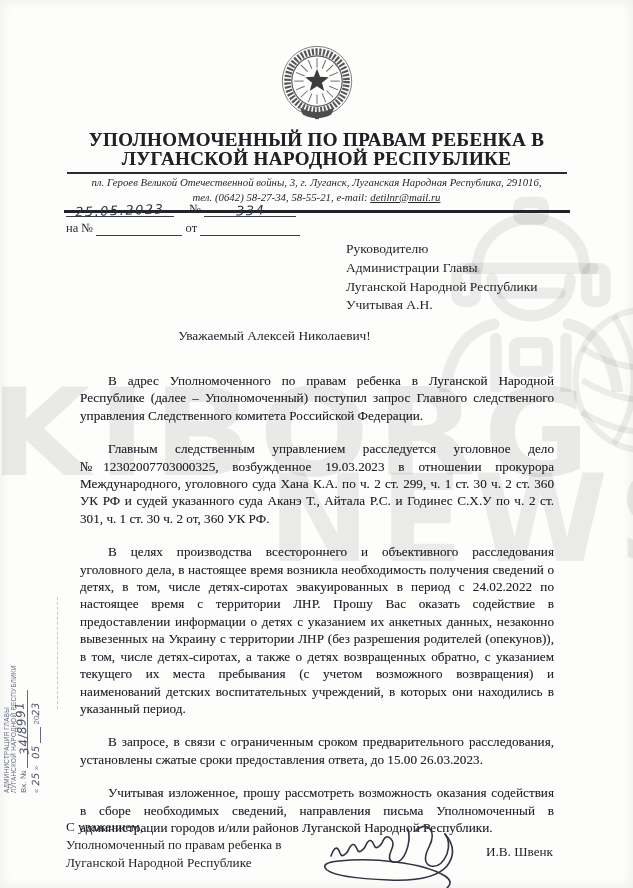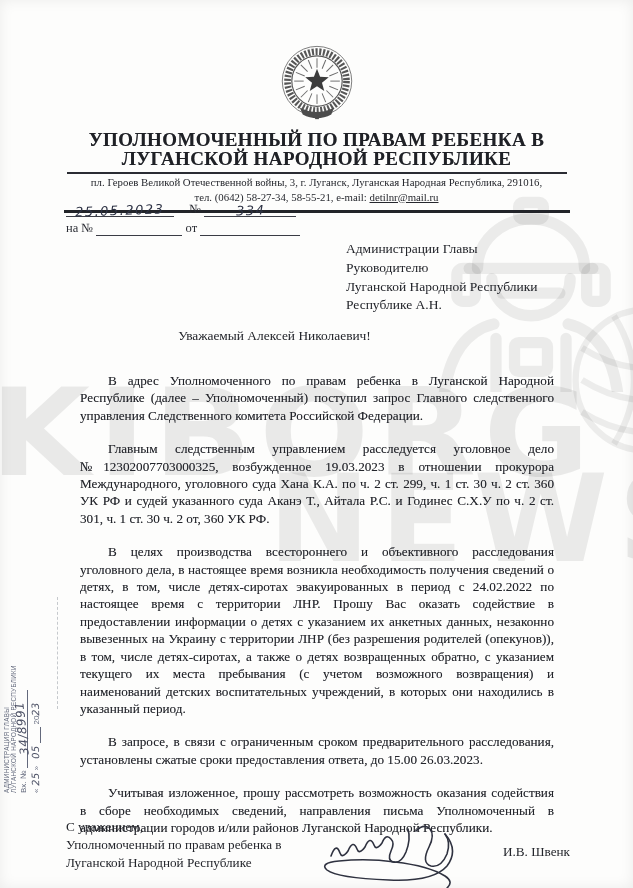--- a/index.html
+++ b/index.html
@@ -20,21 +20,21 @@
   .wm-helmet{left:428px;top:186px;}
   .wm-ball{left:566px;top:300px;}
   
   .header{position:absolute;left:0;top:0;width:633px;text-align:center;z-index:2;}
   .emblem{margin-top:44px;}
   .title{
     font-weight:bold;font-size:19px;line-height:21px;letter-spacing:0.4px;
     color:#1f2126;margin-top:3px;text-shadow:0 0 0.5px rgba(20,20,30,0.5);
   }
   .rule-thin{margin:3px auto 0 auto;width:500px;border-top:2px solid #2a2c33;}
-  .address{font-size:10.8px;line-height:12.6px;margin-top:2px;color:#26282e;}
+  .address{font-size:10.8px;line-height:12.6px;margin-top:2px;color:#26282e;font-style:italic;}
   .address a{color:#26282e;text-decoration:underline;}
   .rule-thick{margin:7px auto 0 auto;width:506px;border-top:3px solid #222429;}
   
   .refblock{position:absolute;left:66px;top:202px;z-index:2;font-size:12.5px;color:#2a2c33;}
   .ref-row{height:19px;white-space:nowrap;}
   .uline{display:inline-block;border-bottom:1.2px solid #3a3c45;height:13px;vertical-align:bottom;}
   .hw{
     font-family:"DejaVu Sans", sans-serif;font-style:italic;color:#2e3345;
     display:inline-block;transform:rotate(-2deg);letter-spacing:1.5px;
   }
@@ -44,21 +44,21 @@
   .recipient{position:absolute;left:346px;top:240px;z-index:2;font-size:13.5px;line-height:18.8px;color:#23252b;}
   
   .salutation{position:absolute;left:0;top:328px;width:549px;text-align:center;font-size:13.4px;z-index:2;}
   .bodytext{position:absolute;left:64px;top:356px;width:506px;z-index:2;}
   .bodytext p{
     margin:16px;font-size:13.2px;line-height:17.4px;text-align:justify;
     text-indent:28px;color:#23252b;text-shadow:0 0 0.4px rgba(25,25,35,0.35);
   }
   
   .closing{position:absolute;left:66px;top:818px;width:505px;z-index:2;font-size:13.2px;line-height:18.2px;}
-  .signatory{position:absolute;left:437px;top:25px;font-size:13.2px;white-space:nowrap;}
+  .signatory{position:absolute;left:420px;top:25px;font-size:13.2px;white-space:nowrap;}
   .sig-svg{position:absolute;left:255px;top:2px;}
   
   .stamp{
     position:absolute;left:3px;top:793px;width:130px;height:44px;
     transform:rotate(-90deg);transform-origin:0 0;z-index:3;color:#565d72;opacity:0.92;
   }
   .stamp .org{font-family:"Liberation Sans", sans-serif;font-size:6.3px;line-height:7px;letter-spacing:0.3px;white-space:nowrap;}
   .stamp .row{font-family:"Liberation Sans", sans-serif;font-size:8px;margin-top:2px;white-space:nowrap;}
   .stamp .uline{border-bottom:1px solid #565d72;height:8px;}
   .stamp .hw{color:#3c4157;letter-spacing:0.5px;}
@@ -142,24 +142,24 @@
     </div>
     <div class="ref-row">
       <span>на №</span>
       <span class="uline" style="width:86px;"></span>
       <span style="">от</span>
       <span class="uline" style="width:100px;"></span>
     </div>
   </div>
 
   <div class="recipient">
+    <div>Руководителю</div>
     <div>Администрации Главы</div>
-    <div>Руководителю</div>
     <div>Луганской Народной Республики</div>
-    <div>Республике А.Н.</div>
+    <div>Учитывая А.Н.</div>
   </div>
 
   <div class="salutation">Уважаемый Алексей Николаевич!</div>
 
   <div class="bodytext">
     <p>В адрес Уполномоченного по правам ребенка в Луганской Народной Республике (далее – Уполномоченный) поступил запрос Главного следственного управления Следственного комитета Российской Федерации.</p>
     <p>Главным следственным управлением расследуется уголовное дело №12302007703000325, возбужденное 19.03.2023 в отношении прокурора Международного, уголовного суда Хана К.А. по ч. 2 ст. 299, ч. 1 ст. 30 ч. 2 ст.  360 УК РФ и судей указанного суда Аканэ Т., Айтала Р.С. и Годинес С.Х.У по ч. 2 ст. 301, ч. 1 ст. 30 ч. 2 от, 360 УК РФ.</p>
     <p>В целях производства всестороннего и объективного расследования уголовного дела, в настоящее время возникла необходимость получения сведений о детях, в том, числе детях-сиротах эвакуированных в период с 24.02.2022 по настоящее время с территории ЛНР. Прошу Вас оказать содействие в предоставлении информации о детях с указанием их анкетных данных, незаконно вывезенных на Украину с территории ЛНР (без разрешения родителей (опекунов)), в том, числе детях-сиротах, а также о детях возвращенных обратно, с указанием текущего их места пребывания (с учетом возможного возвращения) и наименований детских воспитательных учреждений, в которых они находились в указанный период.</p>
     <p>В запросе, в связи с ограниченным сроком предварительного расследования, установлены сжатые сроки предоставления ответа, до 15.00 26.03.2023.</p>
     <p>Учитывая изложенное, прошу рассмотреть возможность оказания содействия в сборе необходимых сведений, направления письма Уполномоченный в администрации городов и/или районов Луганской Народной Республики.</p>

